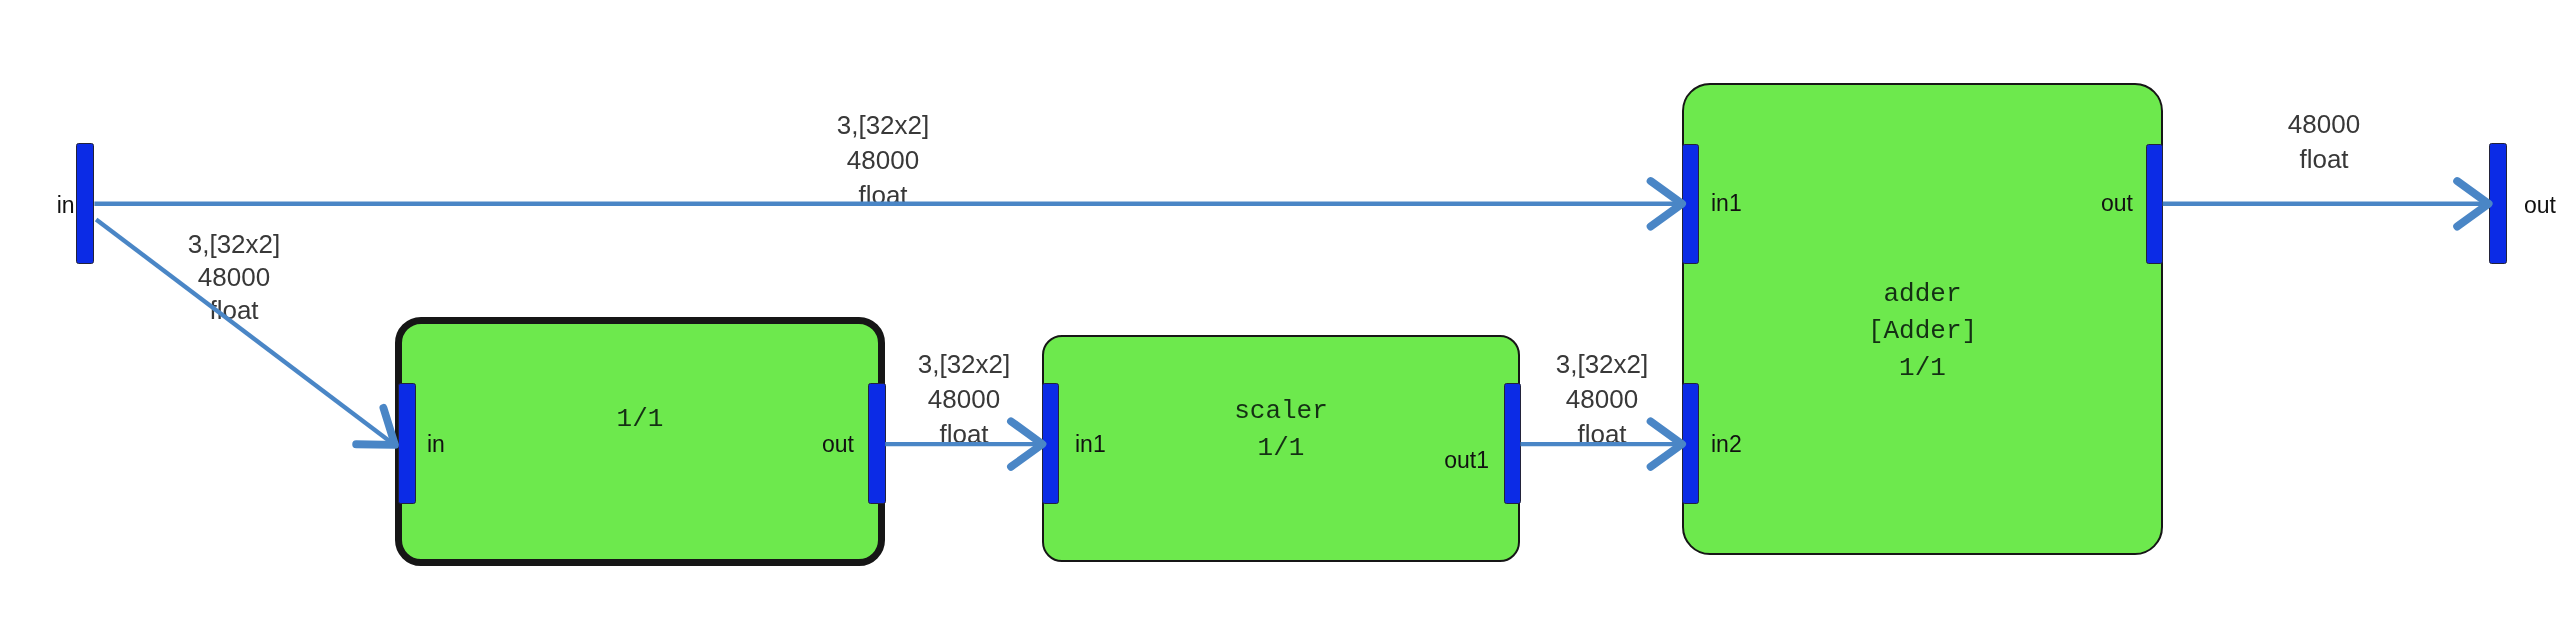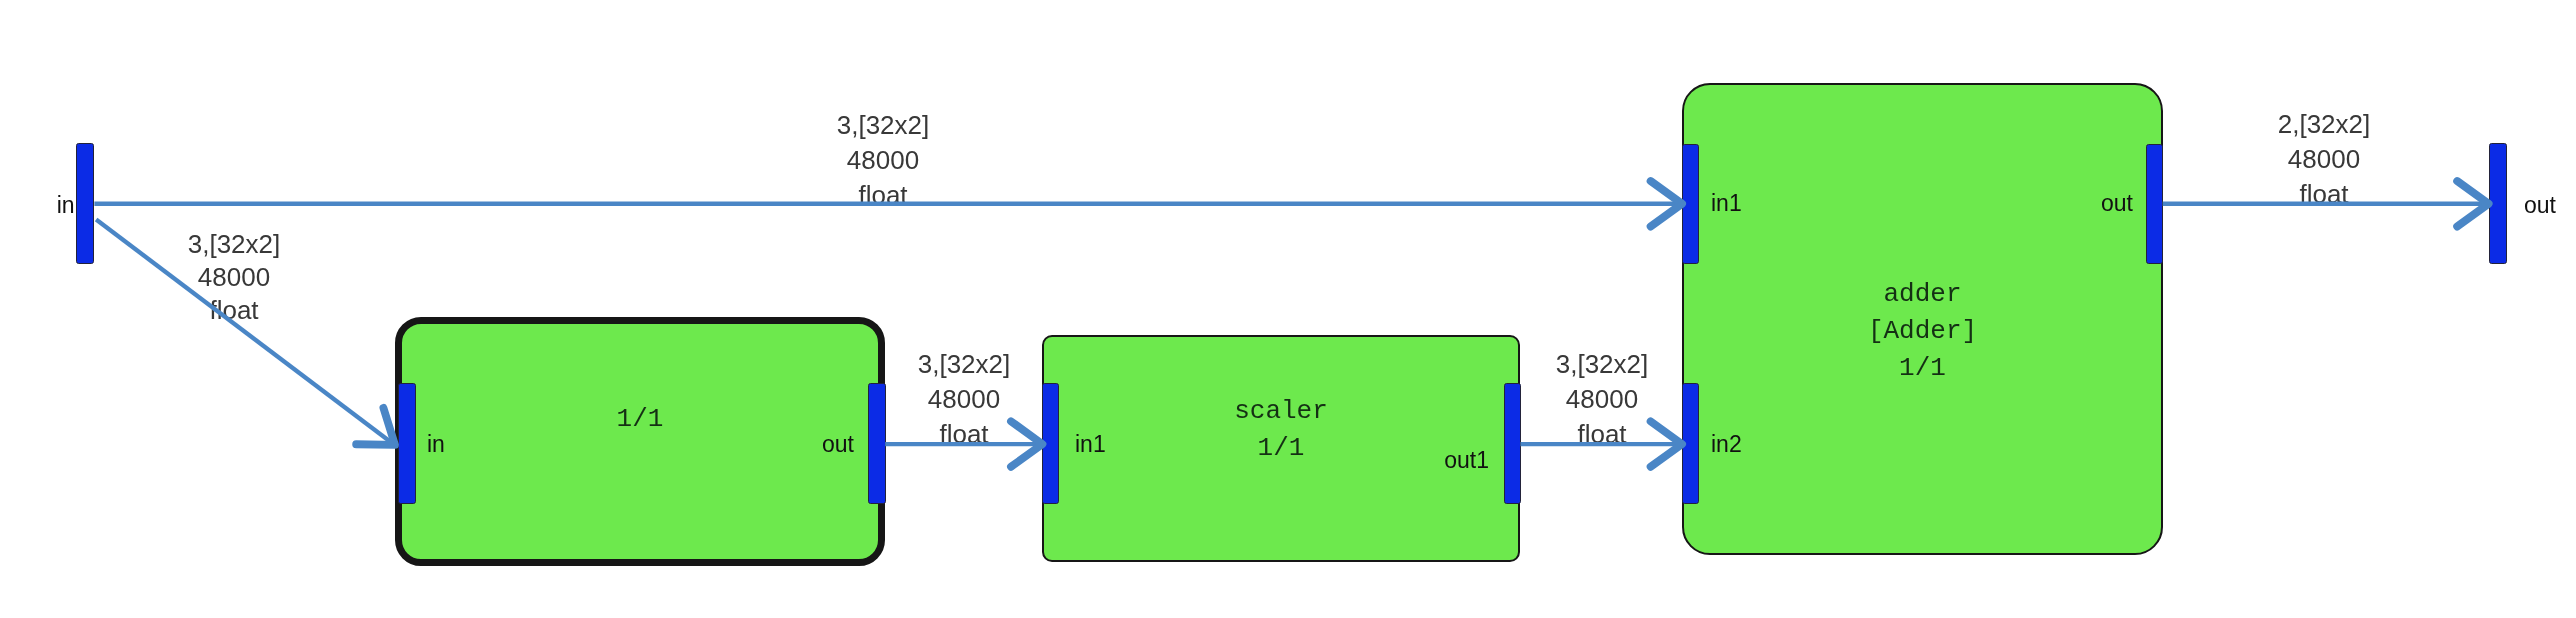--- a/index.html
+++ b/index.html
@@ -10,21 +10,21 @@
     font-family:"Liberation Sans",sans-serif;
     overflow:hidden;
   }
   #edge-layer{position:absolute;left:0;top:0;z-index:3;pointer-events:none;}
   .eline{stroke:var(--edge);stroke-width:5;fill:none;}
   .ehead{stroke:var(--edge);stroke-width:9;fill:none;stroke-linecap:round;stroke-linejoin:round;}
   .node{
     position:absolute;
     background:var(--node_fill);
     border:2.6px solid var(--node_border);
-    border-radius:10px;
+    border-radius:20px;
     box-sizing:border-box;
     z-index:1;
   }
   .node.selected{border-width:7.9px;border-radius:26px;}
   .title{
     position:absolute;left:0;right:0;
     text-align:center;
     font-size:26px;line-height:37px;
     color:var(--node_text);
     z-index:2;
@@ -99,21 +99,20 @@
     <div>3,[32x2]</div>
     <div>48000</div>
     <div>float</div>
   </div>
   <div class="elabel" style="left:1497px;top:347px;">
     <div>3,[32x2]</div>
     <div>48000</div>
     <div>float</div>
   </div>
   <div class="elabel" style="left:2219px;top:107px;">
-    <div>2,[32x2]</div>
     <div>48000</div>
     <div>float</div>
   </div>
 
   <div class="port" style="left:76px;top:143px;width:18.4px;height:121px;"></div>
   <div class="plabel r" style="left:23.6px;top:193px;width:51px;">in</div>
 
   <div class="port" style="left:2489px;top:143px;width:17.5px;height:121px;"></div>
   <div class="plabel" style="left:2524px;top:193px;">out</div>
 

